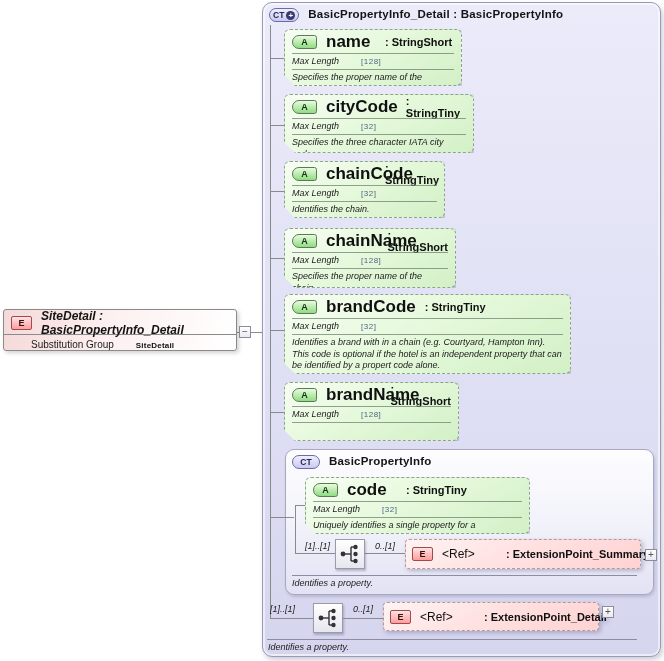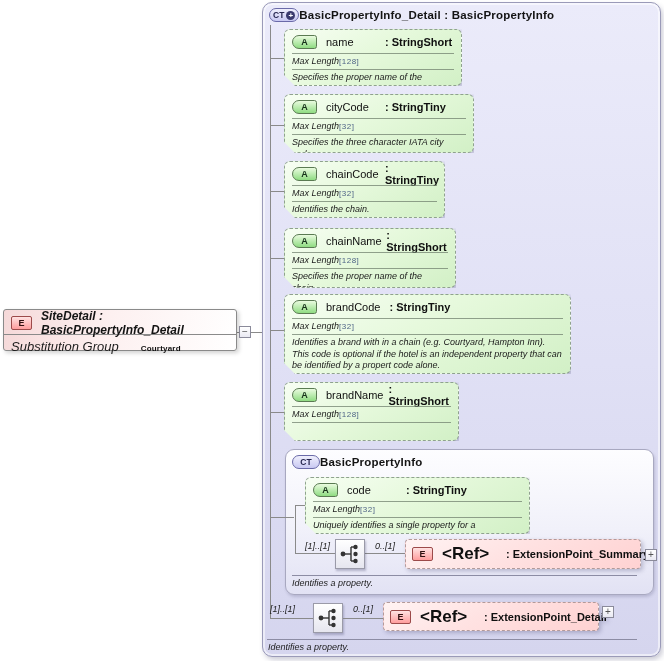--- a/index.html
+++ b/index.html
@@ -17,21 +17,21 @@
     background:linear-gradient(180deg,#ebebfa 0%,#e0e0f5 55%,#d5d5ee 100%);
     border:1px solid #9a9ab8;border-radius:10px;
     box-shadow:inset 0 0 0 2px rgba(255,255,255,.55), 2px 3px 5px rgba(60,60,100,.25);
   }
   .nested-box{
     position:absolute;left:22px;top:446px;width:367px;height:144px;
     background:linear-gradient(180deg,#fdfdff 0%,#f1f1fa 55%,#e2e2f4 100%);
     border:1px solid #a8a8c0;border-radius:9px;
     box-shadow:1px 2px 3px rgba(60,60,100,.2);
   }
-  .box-header{display:flex;align-items:center;padding:5px 0 0 6px;}
+  .box-header{display:flex;gap:9px;padding:5px 0 0 6px;}
   .box-title{font-weight:bold;font-size:11.5px;color:#141414;letter-spacing:.2px;}
 
   
   .badge{display:inline-flex;align-items:center;justify-content:center;
     font-weight:bold;flex:0 0 auto;box-sizing:border-box;}
   .badge-ct{
     min-width:28px;height:14px;padding:0 3px;gap:2px;font-size:8.5px;color:#26264f;
     background:linear-gradient(180deg,#efeffc 0%,#c9c9f2 100%);
     border:1px solid #6a6aa8;border-radius:7px;
   }
@@ -51,36 +51,36 @@
   
   .attr-box{
     position:absolute;box-sizing:border-box;
     background:linear-gradient(150deg,#f7fef3 0%,#e6f9dc 45%,#d2f0c6 100%);
     border:1px dashed #8fa18f;border-radius:6px;
     clip-path:polygon(0 0,100% 0,100% 100%,11px 100%,0 calc(100% - 11px));
     filter:drop-shadow(2px 2px 2px rgba(90,90,130,.35));
     padding:4px 7px 0 7px;overflow:hidden;
   }
   .row-title{display:flex;align-items:center;height:16px;margin-bottom:3px;gap:9px;}
-  .attr-name{font-weight:normal;font-size:11px;color:#101010;min-width:50px;}
+  .attr-name{font-weight:bold;font-size:17px;color:#101010;min-width:50px;}
   .attr-type{font-weight:bold;font-size:11px;color:#101010;}
   .rule{height:0;border-top:1px solid #71816f;opacity:.75;margin:0;}
-  .row-facet{display:flex;align-items:baseline;gap:0;height:12px;margin:2px 0 1px 0;}
+  .row-facet{display:flex;align-items:baseline;gap:22px;height:12px;margin:2px 0 1px 0;}
   .facet-label{font-style:italic;font-size:9px;color:#1c1c1c;}
   .facet-value{font-size:8px;color:#4f6486;letter-spacing:.5px;}
   .attr-desc{font-style:italic;font-size:9px;color:#1a1a1a;line-height:1.3;margin-top:2px;}
 
   
   .ref-box{
     position:absolute;box-sizing:border-box;display:flex;align-items:center;gap:9px;
     background:linear-gradient(150deg,#fff3f3 0%,#ffe2e2 45%,#ffd2d2 100%);
     border:1px dashed #b29a9a;border-radius:4px;padding:0 6px;
     filter:drop-shadow(2px 2px 2px rgba(90,90,130,.35));
   }
-  .ref-name{font-weight:bold;font-size:17px;color:#101010;min-width:55px;}
+  .ref-name{font-weight:normal;font-size:12px;color:#101010;min-width:55px;}
   .ref-type{font-weight:bold;font-size:11px;color:#101010;white-space:nowrap;}
 
   
   .seq{
     position:absolute;width:30px;height:30px;box-sizing:border-box;
     background:linear-gradient(180deg,#ffffff 0%,#e6e6ef 100%);
     border:1px solid #9a9aa8;box-shadow:1px 2px 2px rgba(60,60,100,.3);
     display:flex;align-items:center;justify-content:center;
   }
   .occ{position:absolute;font-weight:normal;font-style:italic;font-size:9px;color:#222;white-space:nowrap;}
@@ -99,39 +99,39 @@
   
   .source-box{
     position:absolute;left:3px;top:309px;width:234px;height:42px;box-sizing:border-box;
     background:linear-gradient(100deg,#f5d9d9 0%,#fdf0f0 45%,#ffffff 100%);
     border:1px solid #8a8a8a;border-radius:3px;box-shadow:2px 2px 4px rgba(0,0,0,.18);
   }
   .source-head{display:flex;align-items:center;gap:9px;padding:4px 0 0 7px;height:17px;}
   .source-title{font-weight:bold;font-size:12px;color:#141414;font-style:italic;}
   .source-rule{border-top:1px solid #8a8a8a;margin:3px 0 0 0;}
   .source-sub{display:flex;align-items:baseline;gap:22px;padding:4px 0 0 7px;}
-  .sub-label{font-style:italic;font-size:13px;color:#1c1c1c;}
+  .sub-label{font-size:10px;color:#1c1c1c;margin-left:20px;}
   .sub-value{font-weight:bold;font-size:8px;color:#101010;letter-spacing:.2px;}
 </style>
 </head>
 <body>
 
 <div id="stage">
 
   <div class="h-line" style="left:237px;top:332px;width:25px;"></div>
 
   <div class="source-box">
     <div class="source-head">
       <span class="badge badge-e">E</span>
       <span class="source-title">SiteDetail : BasicPropertyInfo_Detail</span>
     </div>
     <div class="source-rule"></div>
     <div class="source-sub">
       <span class="sub-label">Substitution Group</span>
-      <span class="sub-value">Courtyard</span>
+      <span class="sub-value">SiteDetail</span>
     </div>
   </div>
   <div class="sq-btn" style="left:239px;top:326px;">−</div>
 
   <div class="main-box">
     <div class="box-header">
       <span class="badge badge-ct">
           <span>CT</span>
           <span class="plus-circle">+</span>
         </span>

